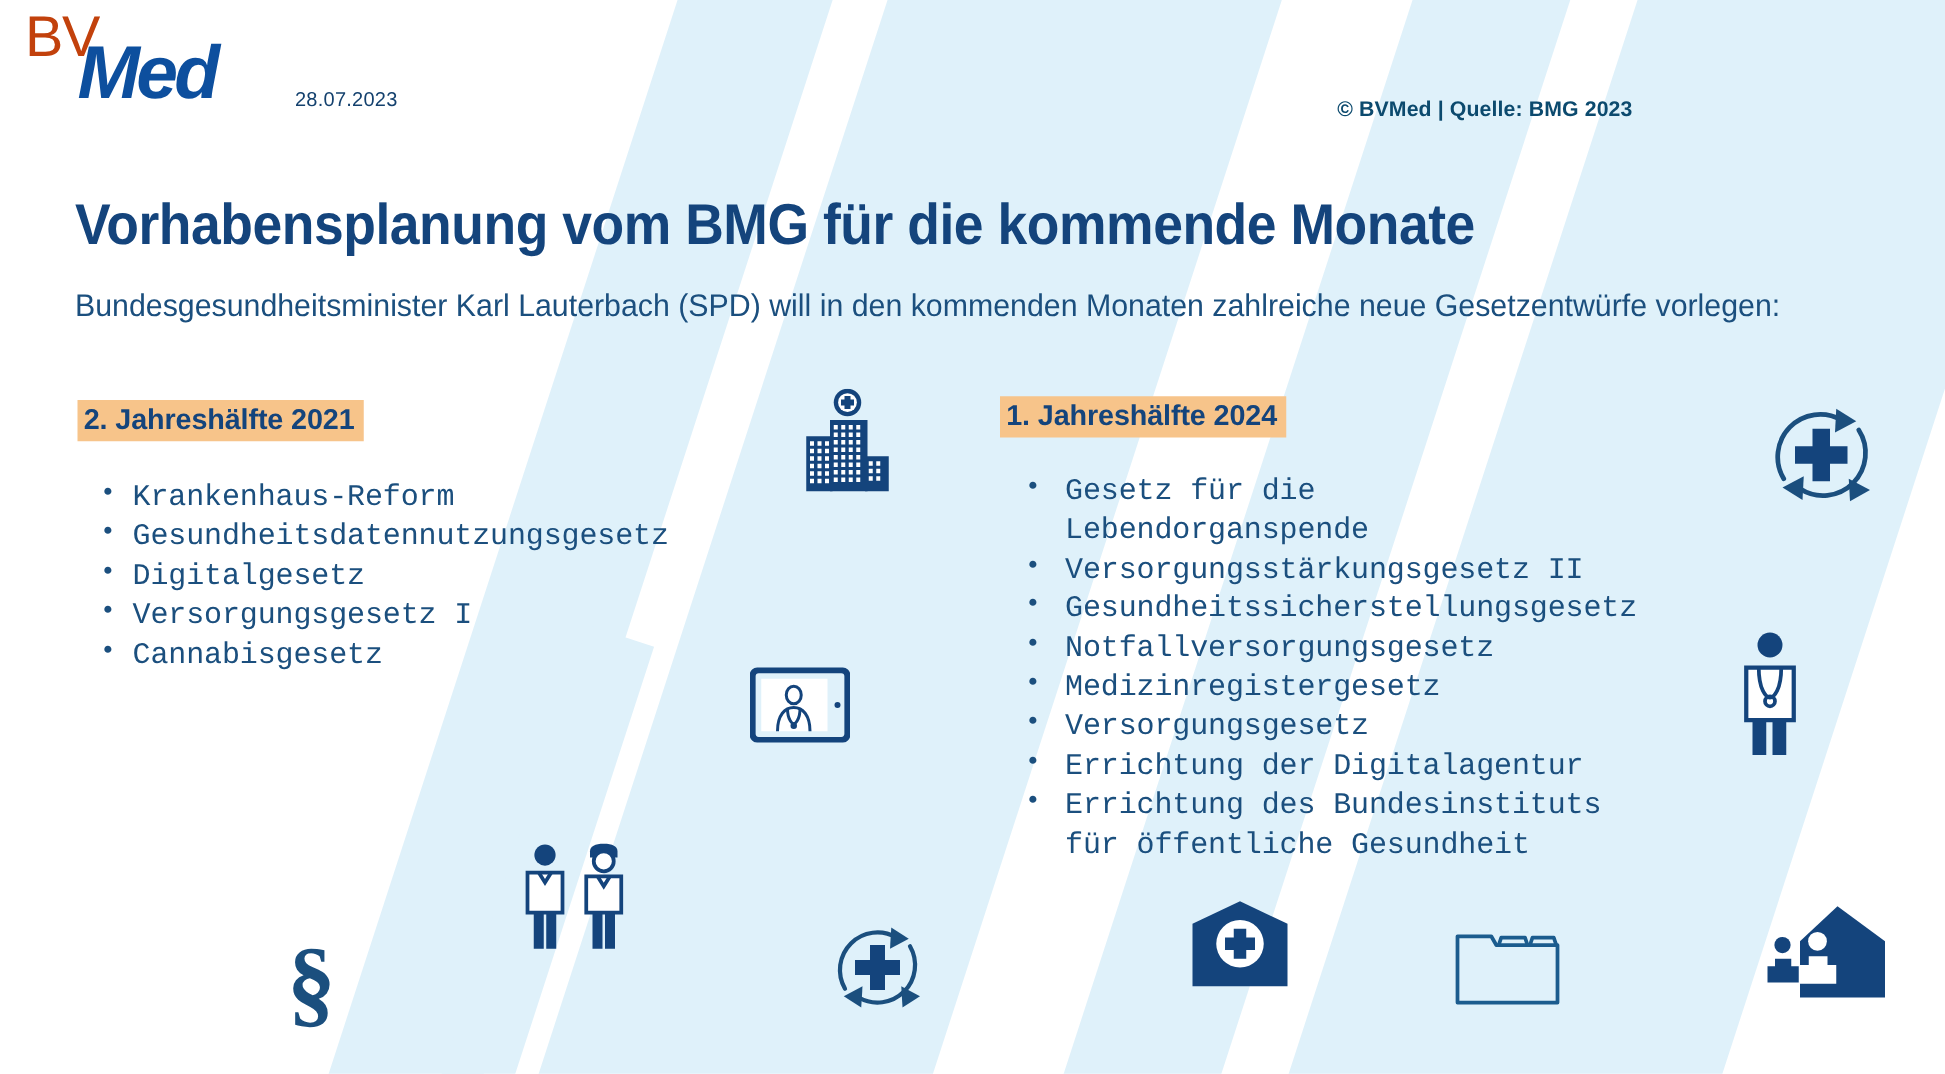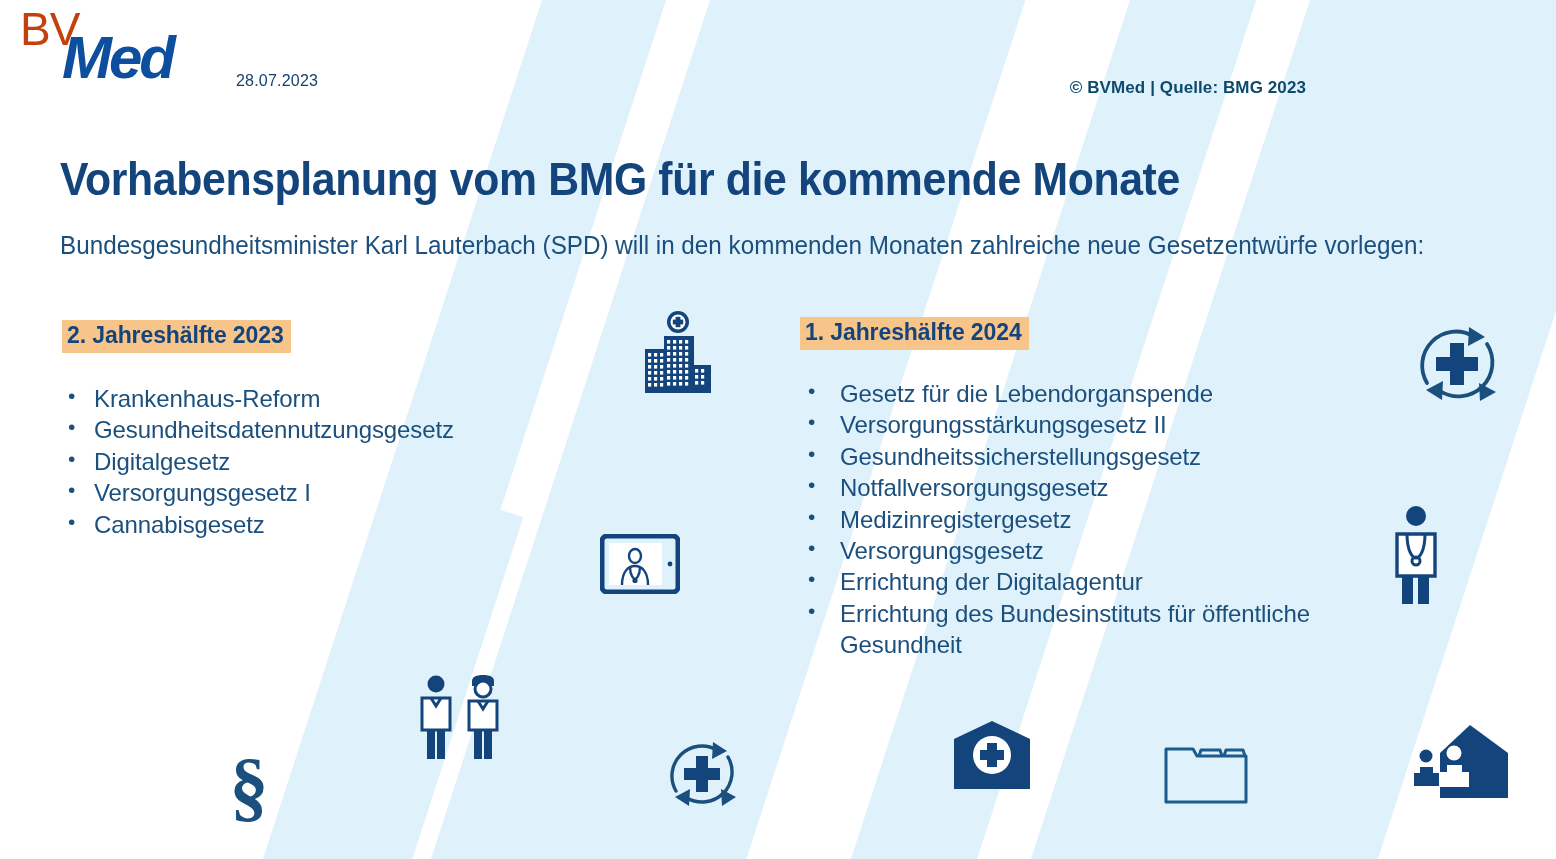--- a/index.html
+++ b/index.html
@@ -138,22 +138,23 @@
     font-weight: bold;
     color: #14447c;
     background: #f7c48a;
     padding: 3px 7px 4px 5px;
     line-height: 1.12;
     letter-spacing: -0.1px;
   }
 
   ul.bullets {
     list-style: none;
-    margin: 0;
+    margin: 12px;
     padding: 0;
+    font-family: Liberation Mono, monospace;
   }
   ul.bullets li {
     position: relative;
     font-size: 24px;
     color: #1b4f7e;
     line-height: 1.31;
     padding-left: 32px;
     letter-spacing: -0.1px;
   }
   ul.bullets li::before {
@@ -203,21 +204,21 @@
       <span class="logo-med">Med</span>
     </div>
     <div class="logo-date">28.07.2023</div>
     <div class="copyright">© BVMed | Quelle: BMG 2023</div>
   </div>
 
   <div class="title">Vorhabensplanung vom BMG für die kommende Monate</div>
   <div class="subtitle">Bundesgesundheitsminister Karl Lauterbach (SPD) will in den kommenden Monaten zahlreiche neue Gesetzentwürfe vorlegen:</div>
 
   <div class="column col-left">
-    <div class="col-heading">2. Jahreshälfte 2023</div>
+    <div class="col-heading">2. Jahreshälfte 2021</div>
     <ul class="bullets">
       <li>Krankenhaus-Reform</li>
       <li>Gesundheitsdatennutzungsgesetz</li>
       <li>Digitalgesetz</li>
       <li>Versorgungsgesetz I</li>
       <li>Cannabisgesetz</li>
     </ul>
   </div>
 
   <div class="column col-right">

